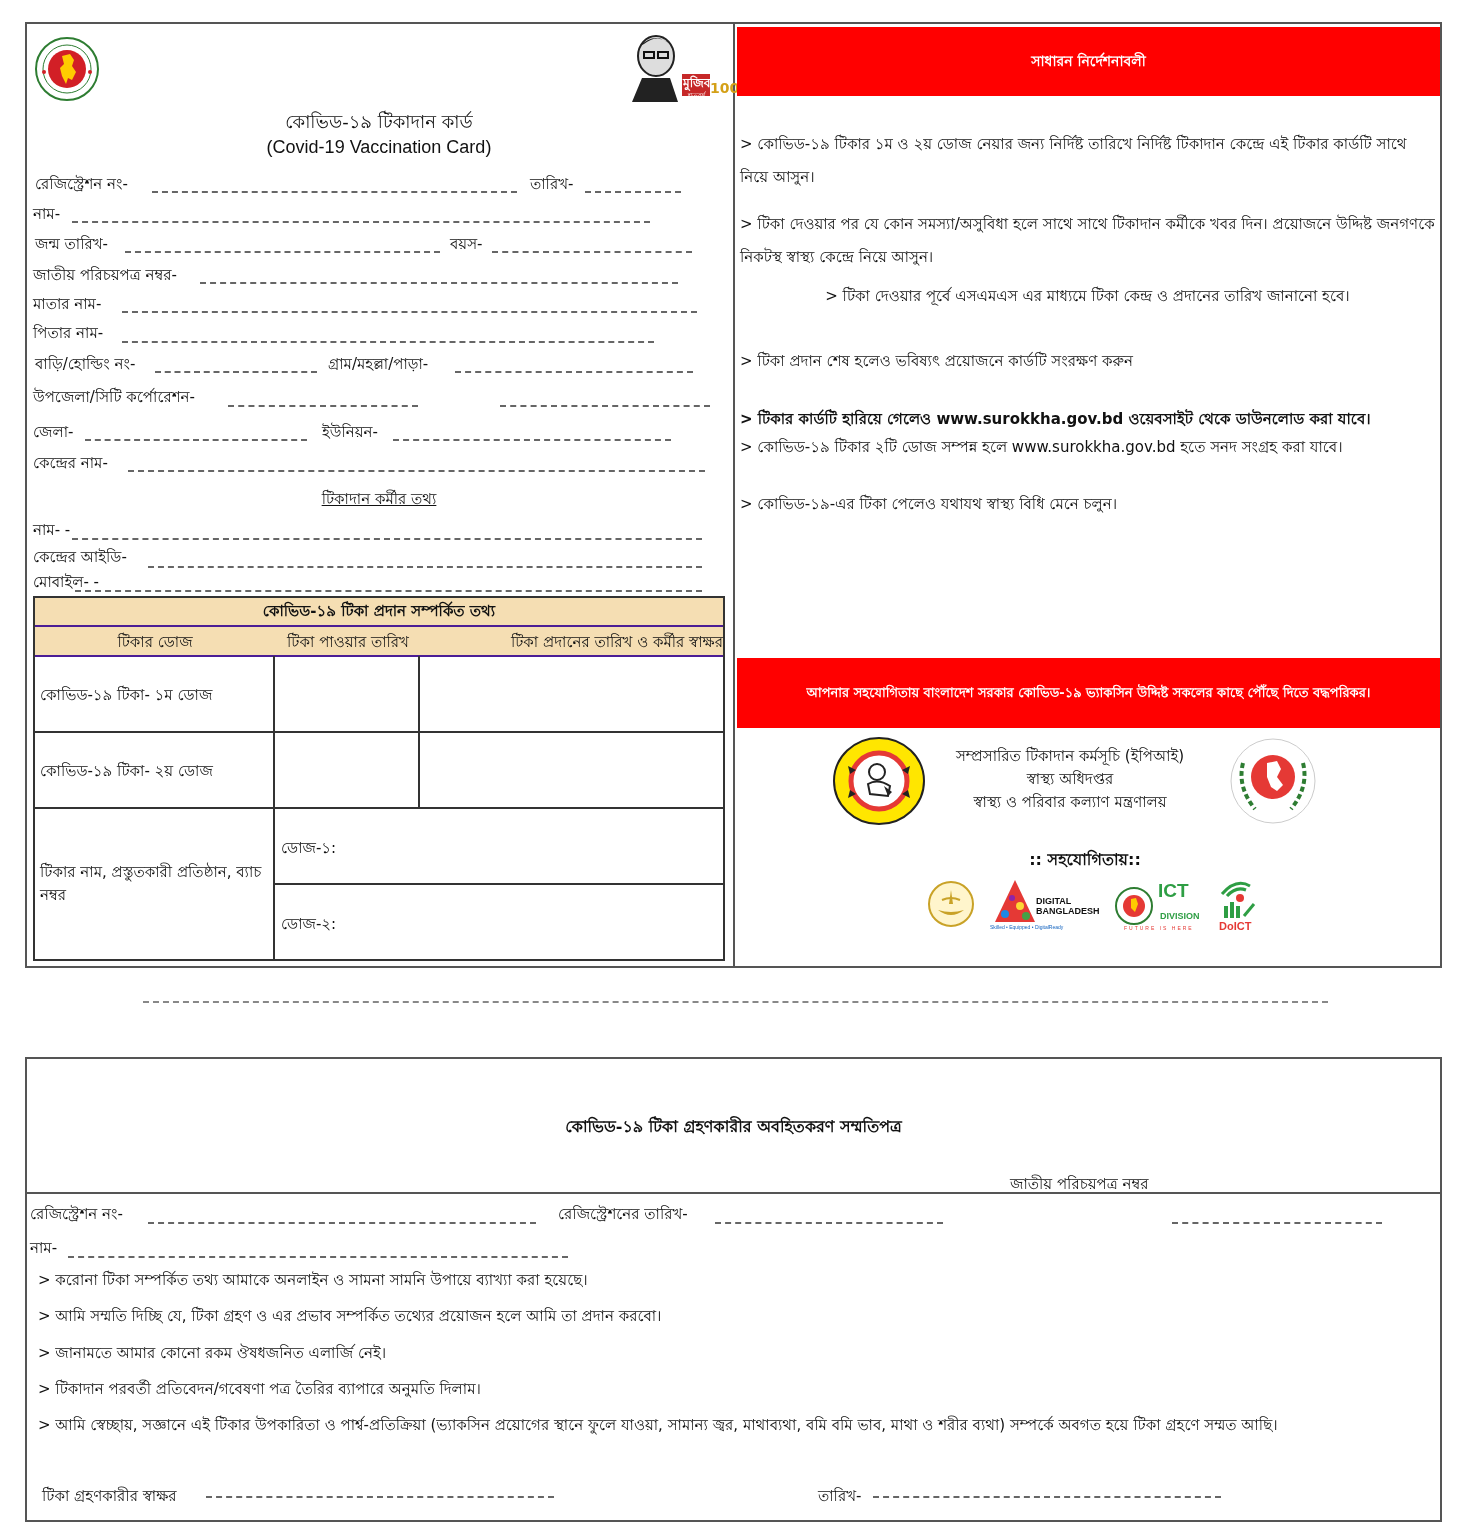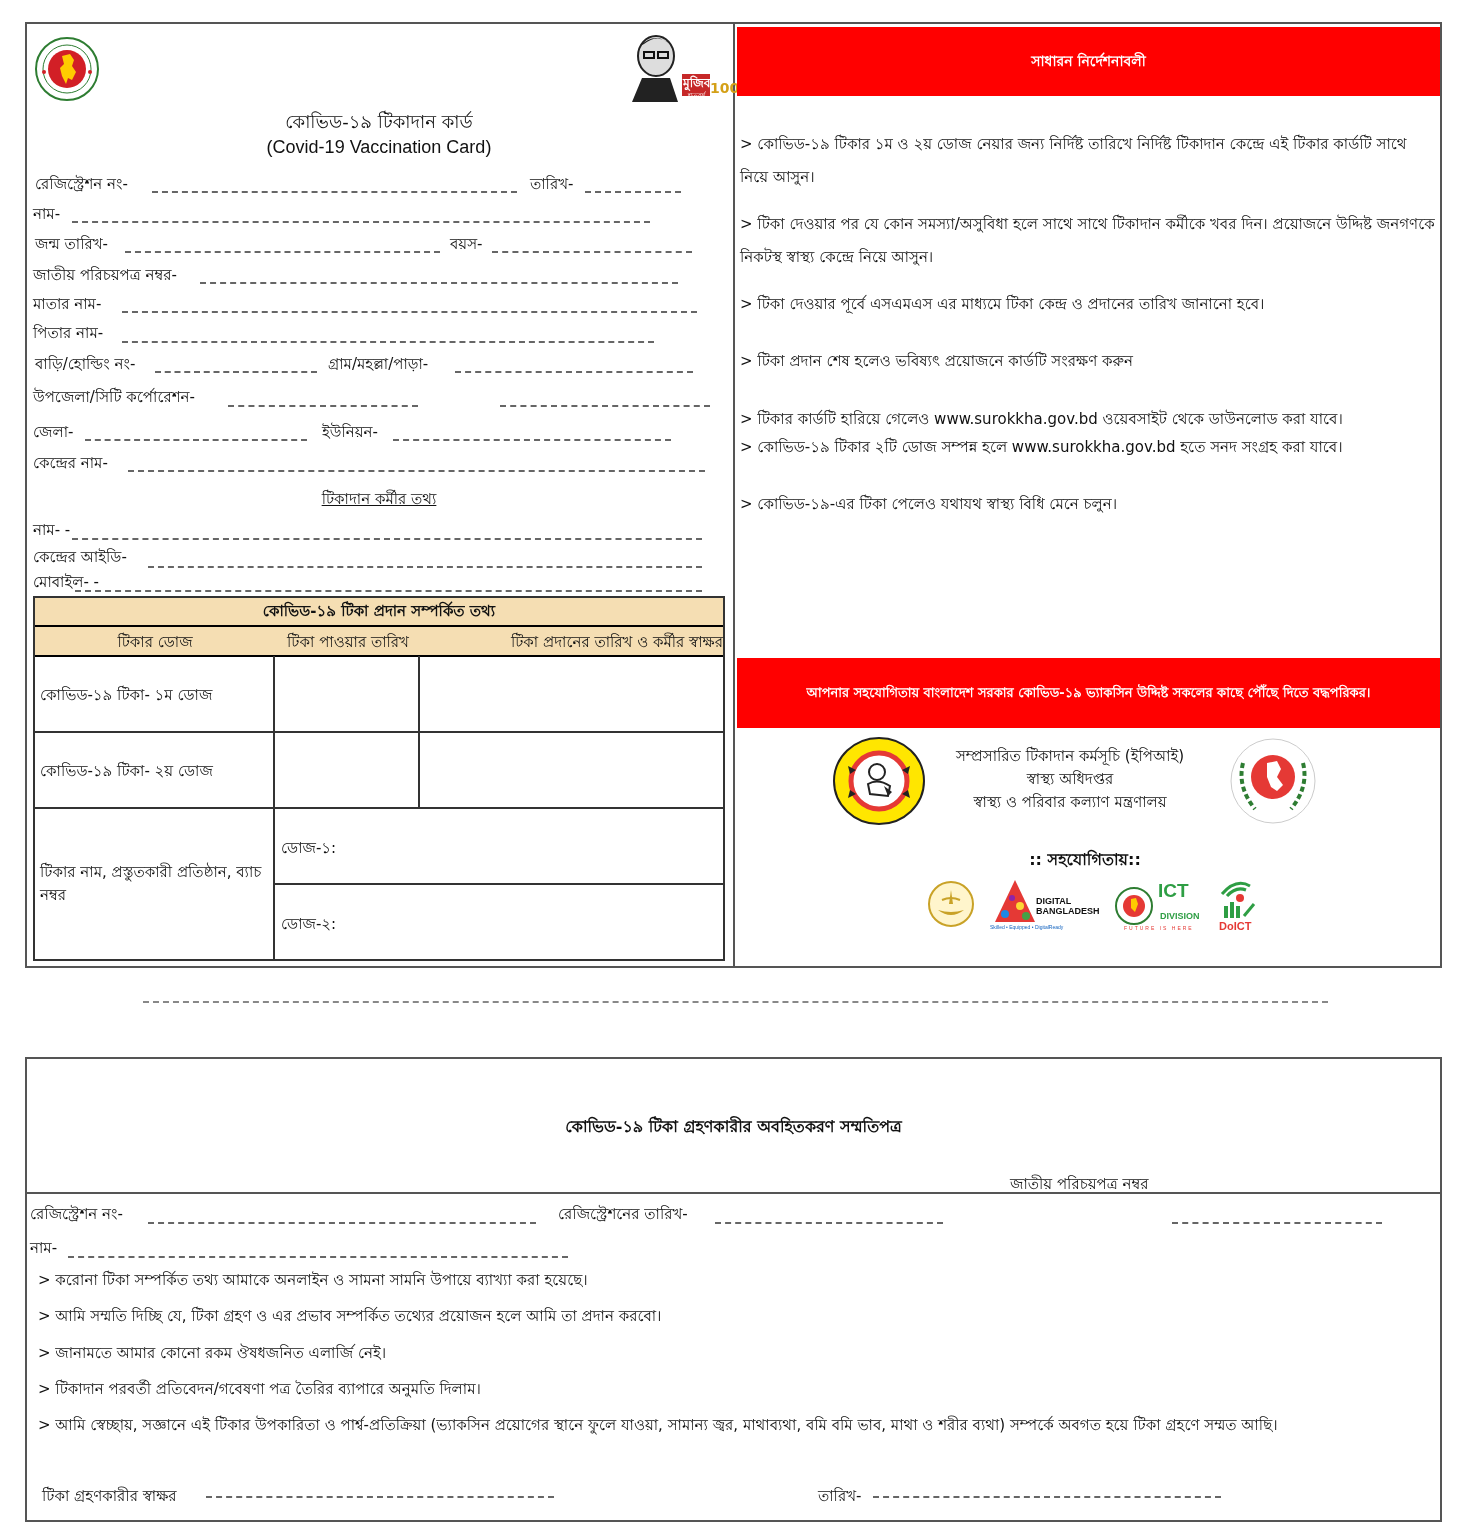--- a/index.html
+++ b/index.html
@@ -15,21 +15,21 @@
   .logo-gov { left: 34px; top: 36px; width: 66px; height: 66px; }
   .logo-mujib { left: 622px; top: 32px; width: 104px; height: 72px; }
   .title-bn { left: 25px; width: 708px; top: 108px; text-align: center; font-size: 18px; }
   .title-en { left: 25px; width: 708px; top: 137px; text-align: center; font-size: 18px; font-family: "Liberation Sans", sans-serif; }
   .lbl { font-size: 15px; white-space: nowrap; }
   .dots { border-bottom: 2px dashed #666; height: 0; }
   .sec-title { left: 25px; width: 708px; top: 487px; text-align: center; font-size: 15px; text-decoration: underline; }
 
   
   #vtable { left: 33px; top: 596px; width: 692px; height: 365px; border: 2px solid #333; box-sizing: border-box; }
-  .th-row { left: 35px; width: 688px; background: #f5deb3; border-bottom: 2px solid #000000; box-sizing: border-box; font-size: 15px; }
+  .th-row { left: 35px; width: 688px; background: #f5deb3; border-bottom: 2px solid #4c1d95; box-sizing: border-box; font-size: 15px; }
   .cell-line-h { height: 2px; background: #333; }
   .cell-line-v { width: 2px; background: #333; }
   .cell-text { font-size: 15px; white-space: nowrap; }
 
   
   .red-bar { left: 737px; width: 703px; background: #ff0000; color: #fff; text-align: center; font-weight: bold; }
   .instr { left: 740px; width: 695px; font-size: 15px; line-height: 33px; }
   .footer-org { left: 930px; width: 280px; text-align: center; font-size: 15px; line-height: 22px; }
   .coop-title { left: 935px; width: 300px; top: 847px; text-align: center; font-size: 16px; font-weight: bold; }
 
@@ -145,23 +145,23 @@
 <div class="abs" style="left:420px;top:733px;width:303px;height:74px;"></div>
 
 <span class="abs cell-text" style="left:40px;top:861px;width:230px;white-space:normal;line-height:23px;">টিকার নাম, প্রস্তুতকারী প্রতিষ্ঠান, ব্যাচ নম্বর</span>
 <span class="abs cell-text" style="left:281px;top:836px;">ডোজ-১:</span>
 <span class="abs cell-text" style="left:281px;top:912px;">ডোজ-২:</span>
 
 <div class="abs red-bar" style="top:27px;height:69px;line-height:69px;font-size:14px;">সাধারন নির্দেশনাবলী</div>
 
 <div class="abs instr" style="top:128px;">&gt; কোভিড-১৯ টিকার ১ম ও ২য় ডোজ নেয়ার জন্য নির্দিষ্ট তারিখে নির্দিষ্ট টিকাদান কেন্দ্রে এই টিকার কার্ডটি সাথে নিয়ে আসুন।</div>
 <div class="abs instr" style="top:208px;">&gt; টিকা দেওয়ার পর যে কোন সমস্যা/অসুবিধা হলে সাথে সাথে টিকাদান কর্মীকে খবর দিন। প্রয়োজনে উদ্দিষ্ট জনগণকে নিকটস্থ স্বাস্থ্য কেন্দ্রে নিয়ে আসুন।</div>
-<div class="abs instr" style="top:288px;">&gt; টিকা দেওয়ার পূর্বে এসএমএস এর মাধ্যমে টিকা কেন্দ্র ও প্রদানের তারিখ জানানো হবে।</div>
+<div class="abs instr" style="top:280px;text-align:center;">&gt; টিকা দেওয়ার পূর্বে এসএমএস এর মাধ্যমে টিকা কেন্দ্র ও প্রদানের তারিখ জানানো হবে।</div>
 <div class="abs instr" style="top:345px;">&gt; টিকা প্রদান শেষ হলেও ভবিষ্যৎ প্রয়োজনে কার্ডটি সংরক্ষণ করুন</div>
-<div class="abs instr" style="top:403px;">&gt; টিকার কার্ডটি হারিয়ে গেলেও www.surokkha.gov.bd ওয়েবসাইট থেকে ডাউনলোড করা যাবে।</div>
+<div class="abs instr" style="top:403px;font-weight:bold;">&gt; টিকার কার্ডটি হারিয়ে গেলেও www.surokkha.gov.bd ওয়েবসাইট থেকে ডাউনলোড করা যাবে।</div>
 <div class="abs instr" style="top:431px;">&gt; কোভিড-১৯ টিকার ২টি ডোজ সম্পন্ন হলে www.surokkha.gov.bd হতে সনদ সংগ্রহ করা যাবে।</div>
 <div class="abs instr" style="top:488px;">&gt; কোভিড-১৯-এর টিকা পেলেও যথাযথ স্বাস্থ্য বিধি মেনে চলুন।</div>
 
 <div class="abs red-bar" style="top:658px;height:70px;line-height:70px;font-size:13px;">আপনার সহযোগিতায় বাংলাদেশ সরকার কোভিড-১৯ ভ্যাকসিন উদ্দিষ্ট সকলের কাছে পৌঁছে দিতে বদ্ধপরিকর।</div>
 
 <svg class="abs" style="left:832px;top:736px;" width="94" height="90" viewBox="0 0 94 90">
   <ellipse cx="47" cy="45" rx="45" ry="43" fill="#ffe600" stroke="#222" stroke-width="2"></ellipse>
   <circle cx="47" cy="45" r="28" fill="#fff" stroke="#e53935" stroke-width="5"></circle>
   <circle cx="45" cy="36" r="8" fill="#fff" stroke="#222" stroke-width="2"></circle>
   <path d="M36 48 Q46 42 58 50 L56 60 L38 58 Z" fill="#fff" stroke="#222" stroke-width="2"></path>

